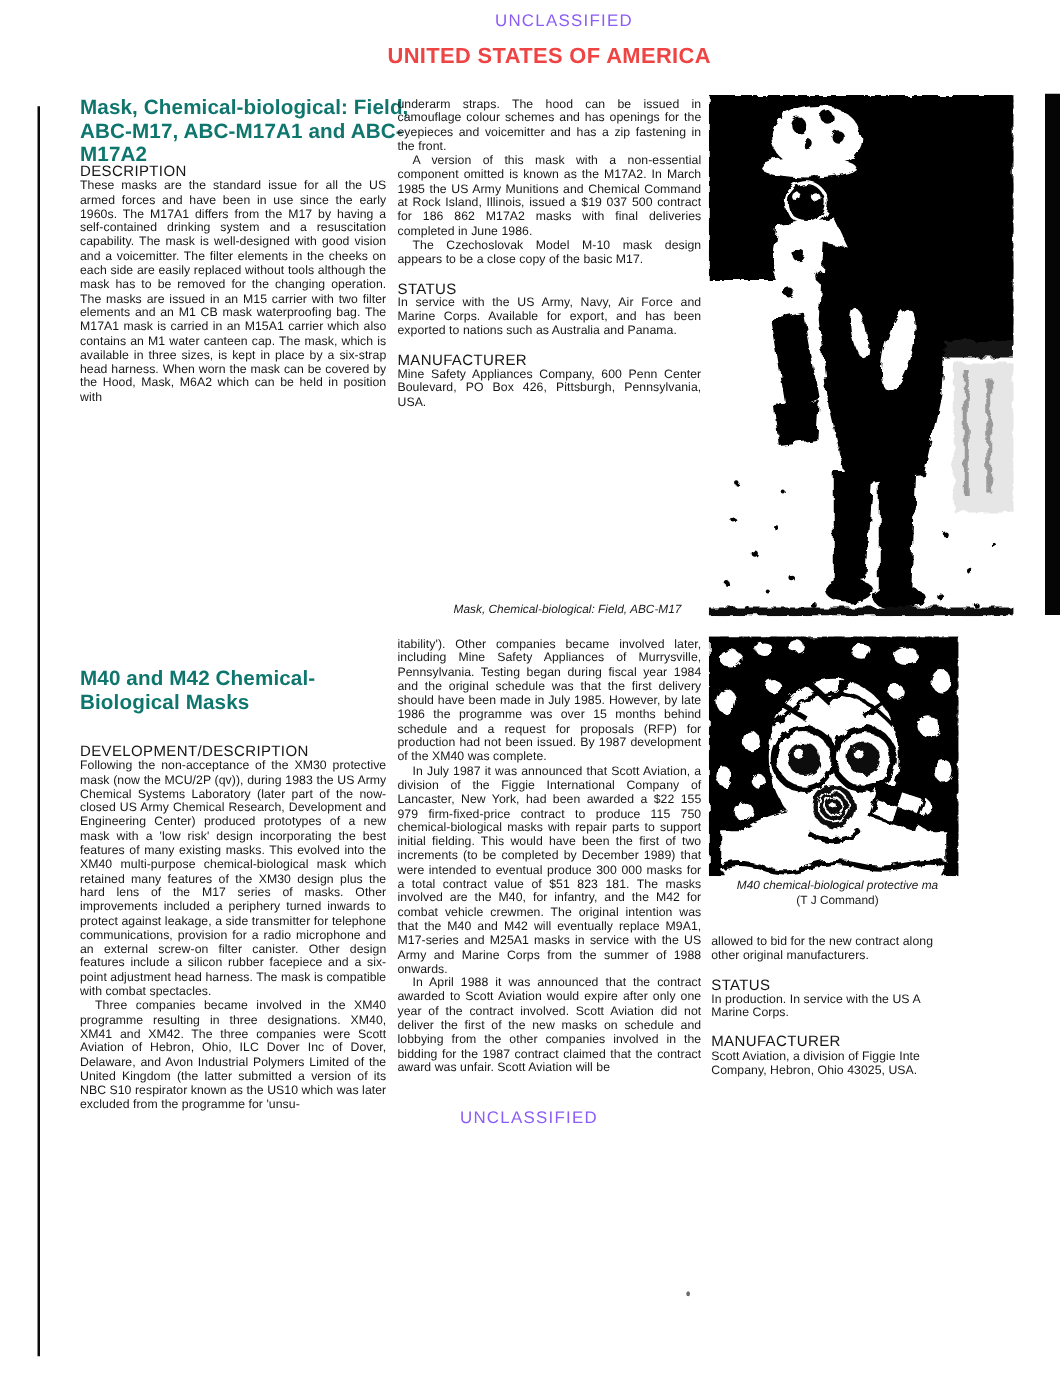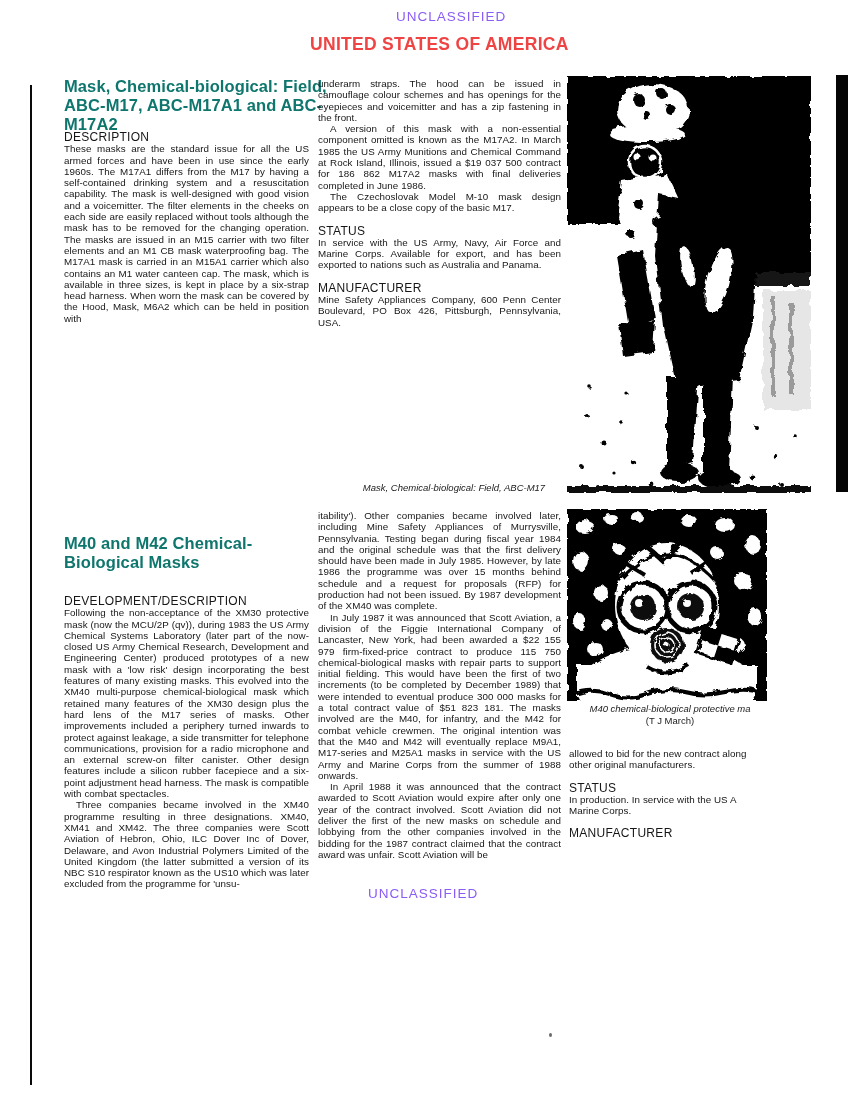--- a/index.html
+++ b/index.html
@@ -206,26 +206,28 @@
         </g>
 
         <path d="M80 158 Q100 170 122 156" fill="none" stroke="#000" stroke-width="4"></path>
 
         <path d="M6 186 q18 -8 36 -1 t38 0 t38 -2 t40 0 t36 1" fill="none" stroke="#000" stroke-width="4"></path>
       </g>
     </svg>
   </div>
 
   <div class="caption clip-w" style="left:570px; top:703px; width:200px;">M40 chemical-biological protective ma</div>
-  <div class="caption credit" style="left:570px; top:715px; width:200px; font-style:normal;">(T J March)</div>
+  <div class="caption credit" style="left:570px; top:715px; width:200px; font-style:normal;">(T J Command)</div>
 
   <div class="body-col" style="left:569px; top:748px; width:198px;">
     <p class="prelines">allowed to bid for the new contract along
 other original manufacturers.</p>
     <div class="sec-label gap-top">STATUS</div>
     <p class="prelines">In production. In service with the US A
 Marine Corps.</p>
     <div class="sec-label gap-top">MANUFACTURER</div>
+    <p class="prelines">Scott Aviation, a division of Figgie Inte
+Company, Hebron, Ohio 43025, USA.</p>
   </div>
 
   <div class="classification" style="left:368px; top:886px;">UNCLASSIFIED</div>
 
 </div>
 
 </body></html>

